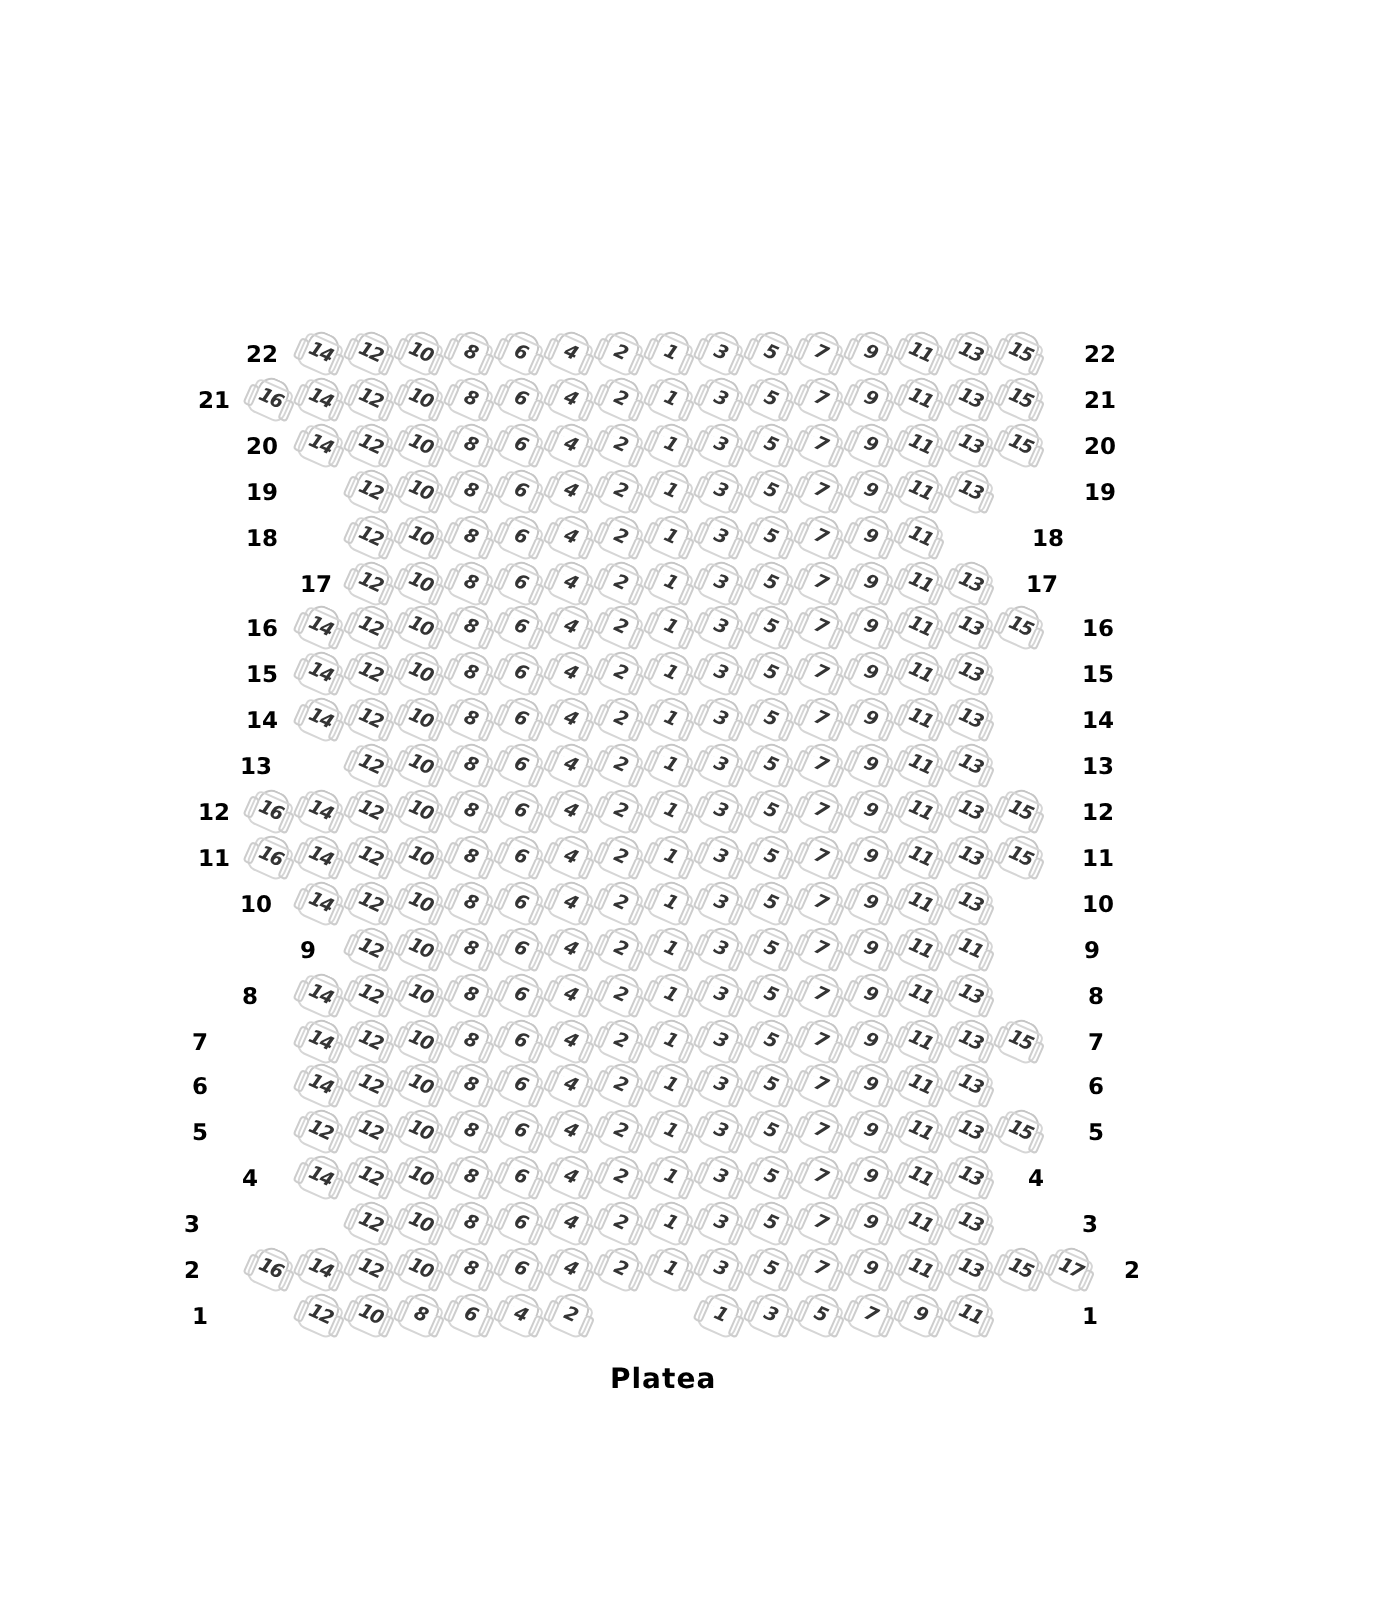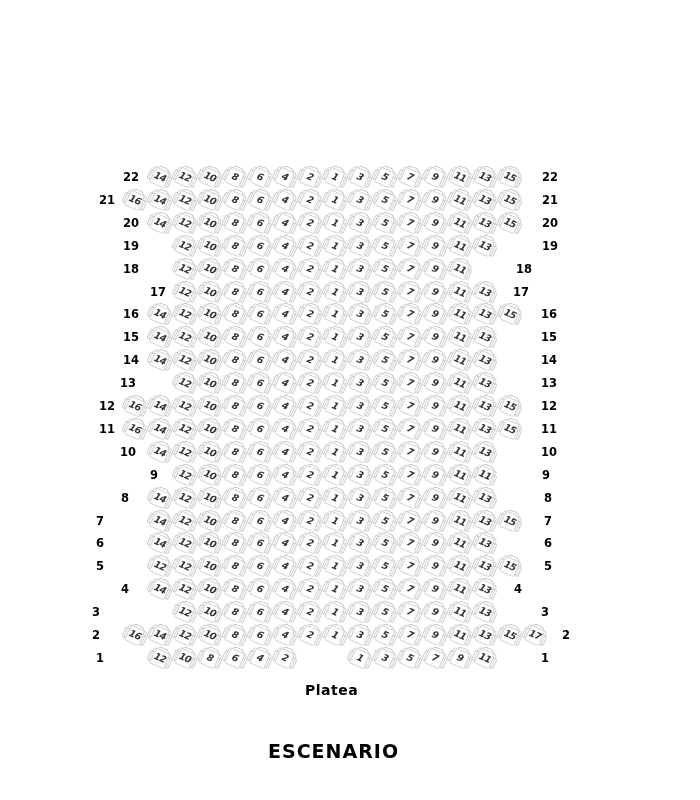--- a/index.html
+++ b/index.html
@@ -2299,14 +2299,13 @@
       </div>
       <div class="seat" style="left: 474px; top: 647px;">
         <div class="sback"></div>
         <div class="sbody"></div>
         <div class="sarm-l"></div>
         <div class="sarm-r"></div>
         <div class="num">11</div>
       </div>
     </div>
   <div class="area-label" style="left:305px;top:682px;">Platea</div>
-  <div class="stage-label" style="left:268px;top:740px;">ESCENARIO</div>
 </div>
 
 </body></html>

